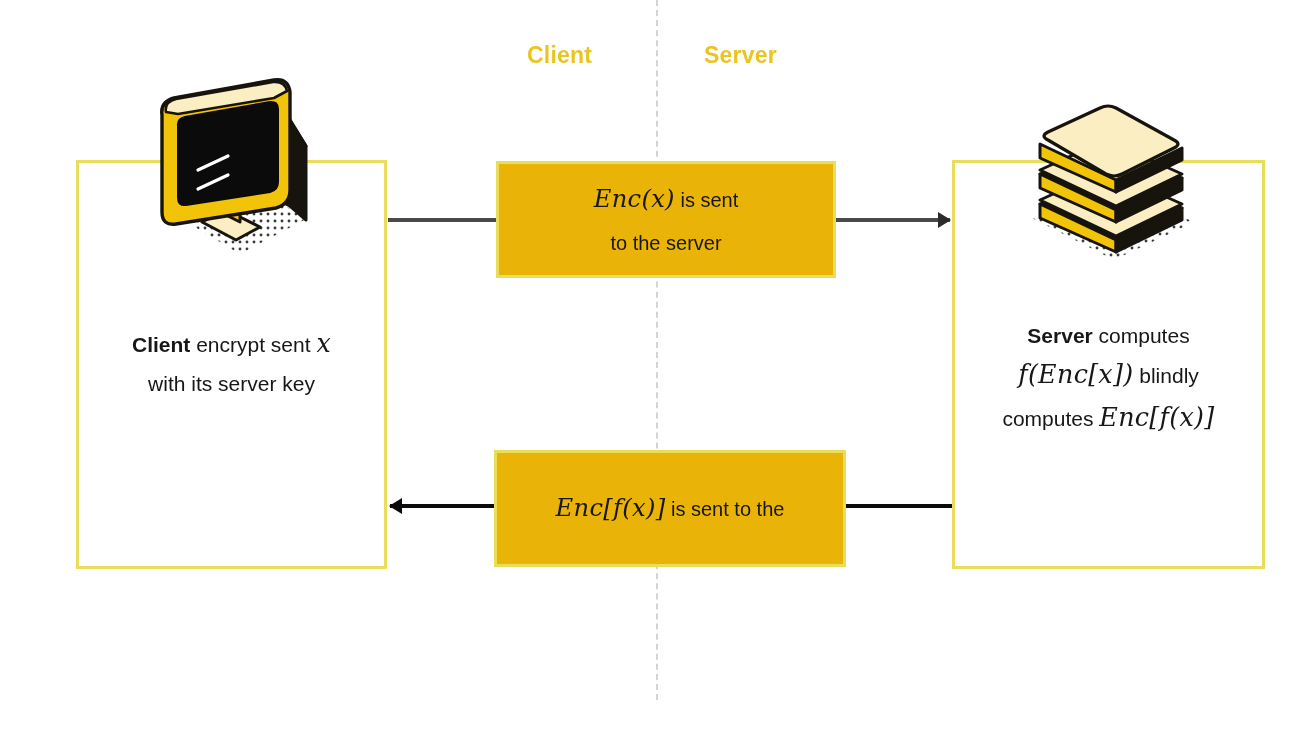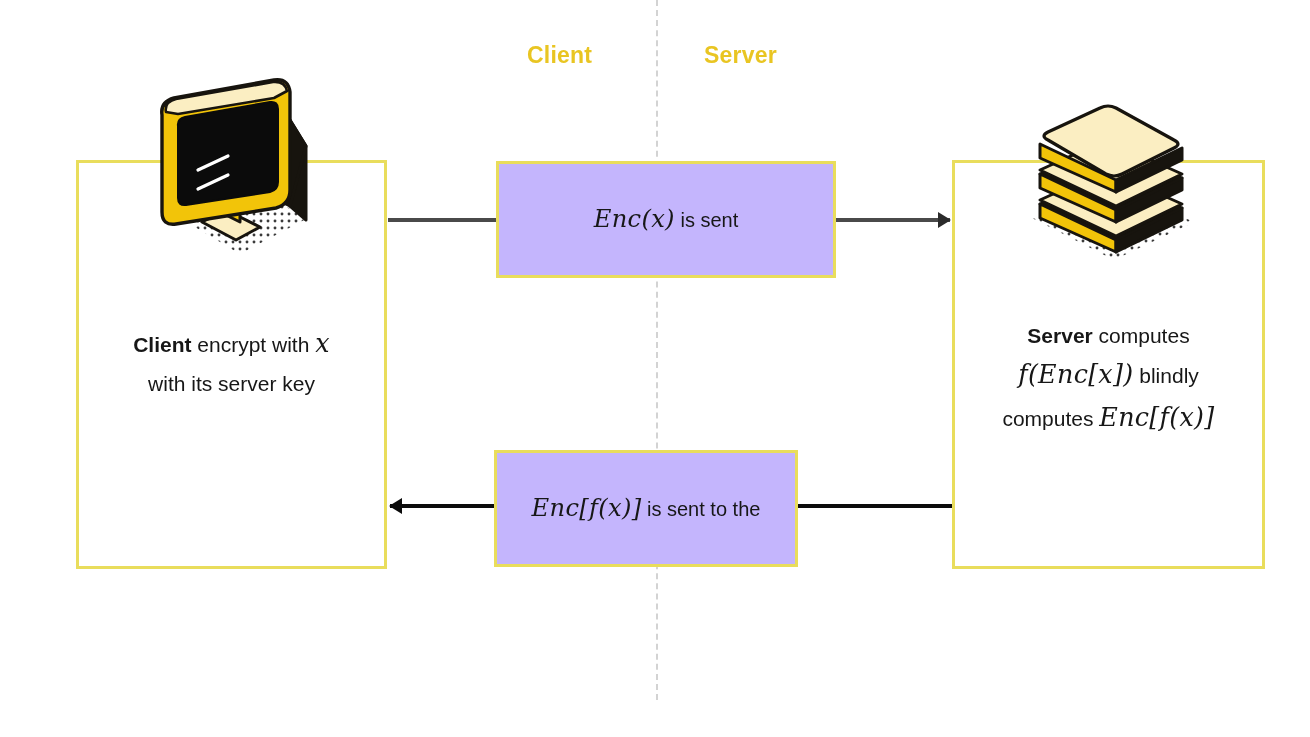--- a/index.html
+++ b/index.html
@@ -62,33 +62,33 @@
   }
   .panel-caption.client-caption { left: 76px;  top: 322px; width: 311px; }
   .panel-caption.server-caption { left: 952px; top: 318px; width: 313px; line-height: 1.68; }
 
   .panel-caption b { font-weight: bold; }
 
   
   .msgbox {
     position: absolute;
     border: 3px solid #e9dd5c;
-    background: #c4b5fd;
+    background: #eab308;
     display: flex;
     flex-direction: column;
     align-items: center;
     justify-content: center;
     text-align: center;
     font-size: 20px;
     line-height: 1.95;
     color: #171717;
     z-index: 3;
   }
   .msgbox.top    { left: 496px; top: 161px; width: 340px; height: 117px; }
-  .msgbox.bottom { left: 494px; top: 450px; width: 304px; height: 117px; }
+  .msgbox.bottom { left: 494px; top: 450px; width: 352px; height: 117px; }
   .msgbox .line { white-space: nowrap; }
 
   
   .math {
     font-family: "DejaVu Serif", "Liberation Serif", serif;
     font-style: italic;
     font-size: 1.21em;
     letter-spacing: 0.3px;
   }
 
@@ -164,21 +164,21 @@
       <path d="M38 54 Q37 47 45 45 L130 30 Q138 29 138 37 L138 110 Q138 118 130 120
                L46 133 Q38 134 38 126 Z" fill="#0b0b0b" stroke="#0b0b0b" stroke-width="2"></path>
 
       <line x1="58" y1="98" x2="88" y2="84" stroke="#ffffff" stroke-width="3.2" stroke-linecap="round"></line>
       <line x1="58" y1="117" x2="88" y2="103" stroke="#ffffff" stroke-width="3.2" stroke-linecap="round"></line>
     </svg>
   </div>
 
   <div class="panel-caption client-caption">
     <div>
-      <b>Client</b><span> encrypt with </span><span class="math">x</span>
+      <b>Client</b><span> encrypt sent </span><span class="math">x</span>
     </div>
     <div>with its server key</div>
   </div>
 
   <div class="panel server-panel"></div>
 
   <div class="icon-wrap server">
     <svg viewBox="0 0 190 180" xmlns="http://www.w3.org/2000/svg">
       <defs>
         <pattern id="halftoneB" width="7" height="7" patternUnits="userSpaceOnUse">
@@ -224,20 +224,21 @@
 
   <div class="arrow to-client">
     <div class="shaft"></div>
     <div class="head"></div>
   </div>
 
   <div class="msgbox top">
     <div class="line">
       <span class="math">Enc(x)</span><span>  is sent</span>
     </div>
+    <div class="line">to the server</div>
   </div>
 
   <div class="msgbox bottom">
     <div class="line">
       <span class="math">Enc[f(x)]</span><span> is sent to the</span>
     </div>
   </div>
 
 </div>
 

